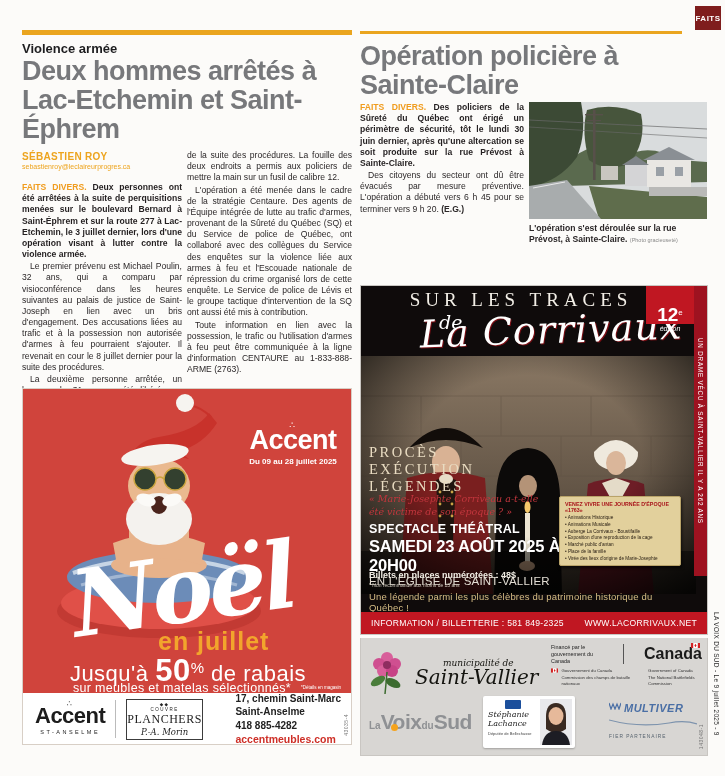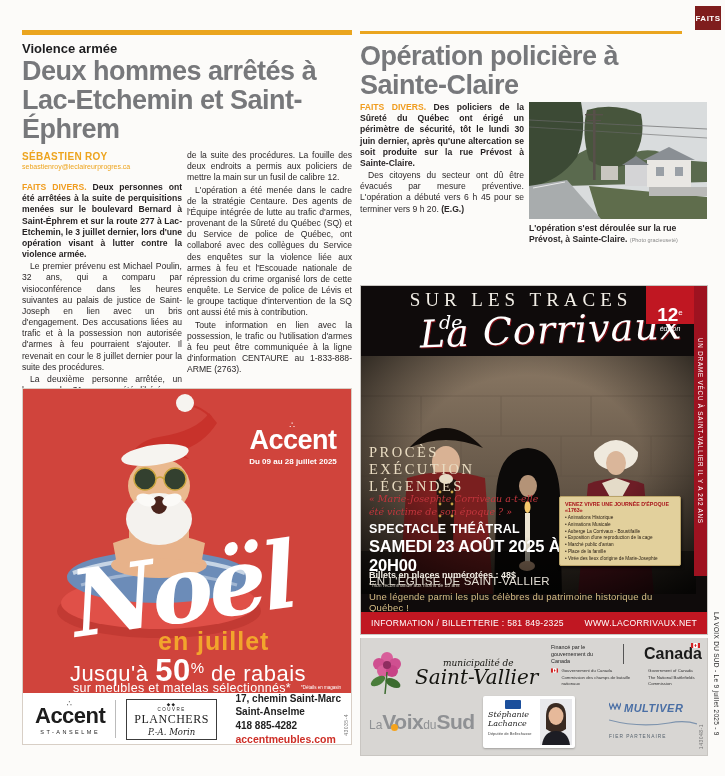--- a/index.html
+++ b/index.html
@@ -36,21 +36,21 @@
   .offer b{font-size:31px;}
   .offer sup{font-size:15px;}
   .offer-detail{color:#fff;font-size:12.5px;text-align:center;letter-spacing:.3px;}
   .offer-note{color:#fff;font-size:4.5px;}
   .accent-footer{background:#fff;display:flex;align-items:center;padding:5px 10px 5px 12px;}
   .store-logo{color:#1c1c1c;text-align:center;line-height:1;}
   .store-logo .dots{display:block;font-size:8px;line-height:3px;letter-spacing:2px;color:#1c1c1c;}
   .store-logo .word{font-size:22px;font-weight:bold;letter-spacing:-.5px;}
   .store-logo .loc{display:block;font-size:5.5px;letter-spacing:2.5px;margin-top:3px;}
   .vdiv{width:1px;height:38px;background:#bbb;margin:0 10px;}
-  .planchers{border:1.5px solid #3c3c3c;padding:2px 7px;text-align:center;color:#222;background:#fff;}
+  .planchers{border:1.5px solid #3c3c3c;padding:2px 0;text-align:center;color:#222;background:#fff;}
   .planchers .top{font-size:4.5px;letter-spacing:1.5px;}
   .planchers .main{font-family:"Liberation Serif",serif;font-size:12px;letter-spacing:.5px;}
   .planchers .script{font-family:"DejaVu Serif",serif;font-style:italic;font-size:8.5px;}
   .accent-addr{margin-left:auto;color:#222;font-size:10px;font-weight:bold;line-height:1.35;}
   .accent-addr .web{color:#ce2f27;font-size:10.5px;}
   .vert-code{writing-mode:vertical-rl;transform:rotate(180deg);font-size:5px;color:#777;letter-spacing:.5px;}
 
   
   .corrivaux{background:#0f0b0b;overflow:hidden;border:1px solid #c9c6c2;}
   .cx-title-top{font-family:"Liberation Serif",serif;color:#f3efe7;font-size:19px;letter-spacing:5px;text-align:center;white-space:nowrap;}
@@ -82,21 +82,21 @@
   .sv-text .l1{font-family:"DejaVu Serif",serif;font-style:italic;font-size:9px;display:block;margin-left:28px;}
   .sv-text .l2{font-family:"DejaVu Serif",serif;font-style:italic;font-size:20px;display:block;line-height:.9;}
   .can-fund{display:flex;align-items:center;gap:20px;}
   .can-fund .ftext{font-size:5.4px;color:#222;line-height:1.25;width:52px;}
   .can-fund .frule{width:1px;height:20px;background:#555;}
   .can-word{font-size:16px;font-weight:bold;color:#1a1a1a;position:relative;}
   .can-word svg{position:absolute;top:-2px;right:2px;}
   .gov-lines{display:flex;gap:14px;margin-top:4px;}
   .gov-col{font-size:4.3px;color:#333;line-height:1.5;}
   .voix{position:relative;color:#8f9194;white-space:nowrap;}
-  .voix .sm{font-size:12px;}
+  .voix .sm{font-size:10px;font-weight:bold;}
   .voix .lg{font-size:21px;font-weight:bold;letter-spacing:-.5px;}
   .voix .dot{position:absolute;left:22px;bottom:3px;width:7px;height:7px;border-radius:50%;background:#f5a31c;}
   .deputy{background:#fff;border-radius:2px;box-shadow:0 1px 2px rgba(0,0,0,.25);display:flex;padding:3px;}
   .deputy .dleft{flex:1;padding:1px 2px;}
   .deputy .dlogo{width:16px;height:9px;background:#1b4f9c;border-radius:1px;margin:0 auto 2px auto;}
   .deputy .dname{font-family:"DejaVu Serif",serif;font-style:italic;font-size:8px;color:#222;line-height:1.1;}
   .deputy .dtitle{font-size:4px;color:#444;margin-top:2px;}
   .multiver{color:#4a6fa5;}
   .multiver .mword{font-size:11px;font-weight:bold;font-style:italic;letter-spacing:.5px;}
   .multiver .msub{font-size:4.8px;color:#56636e;letter-spacing:1px;margin-top:2px;}

